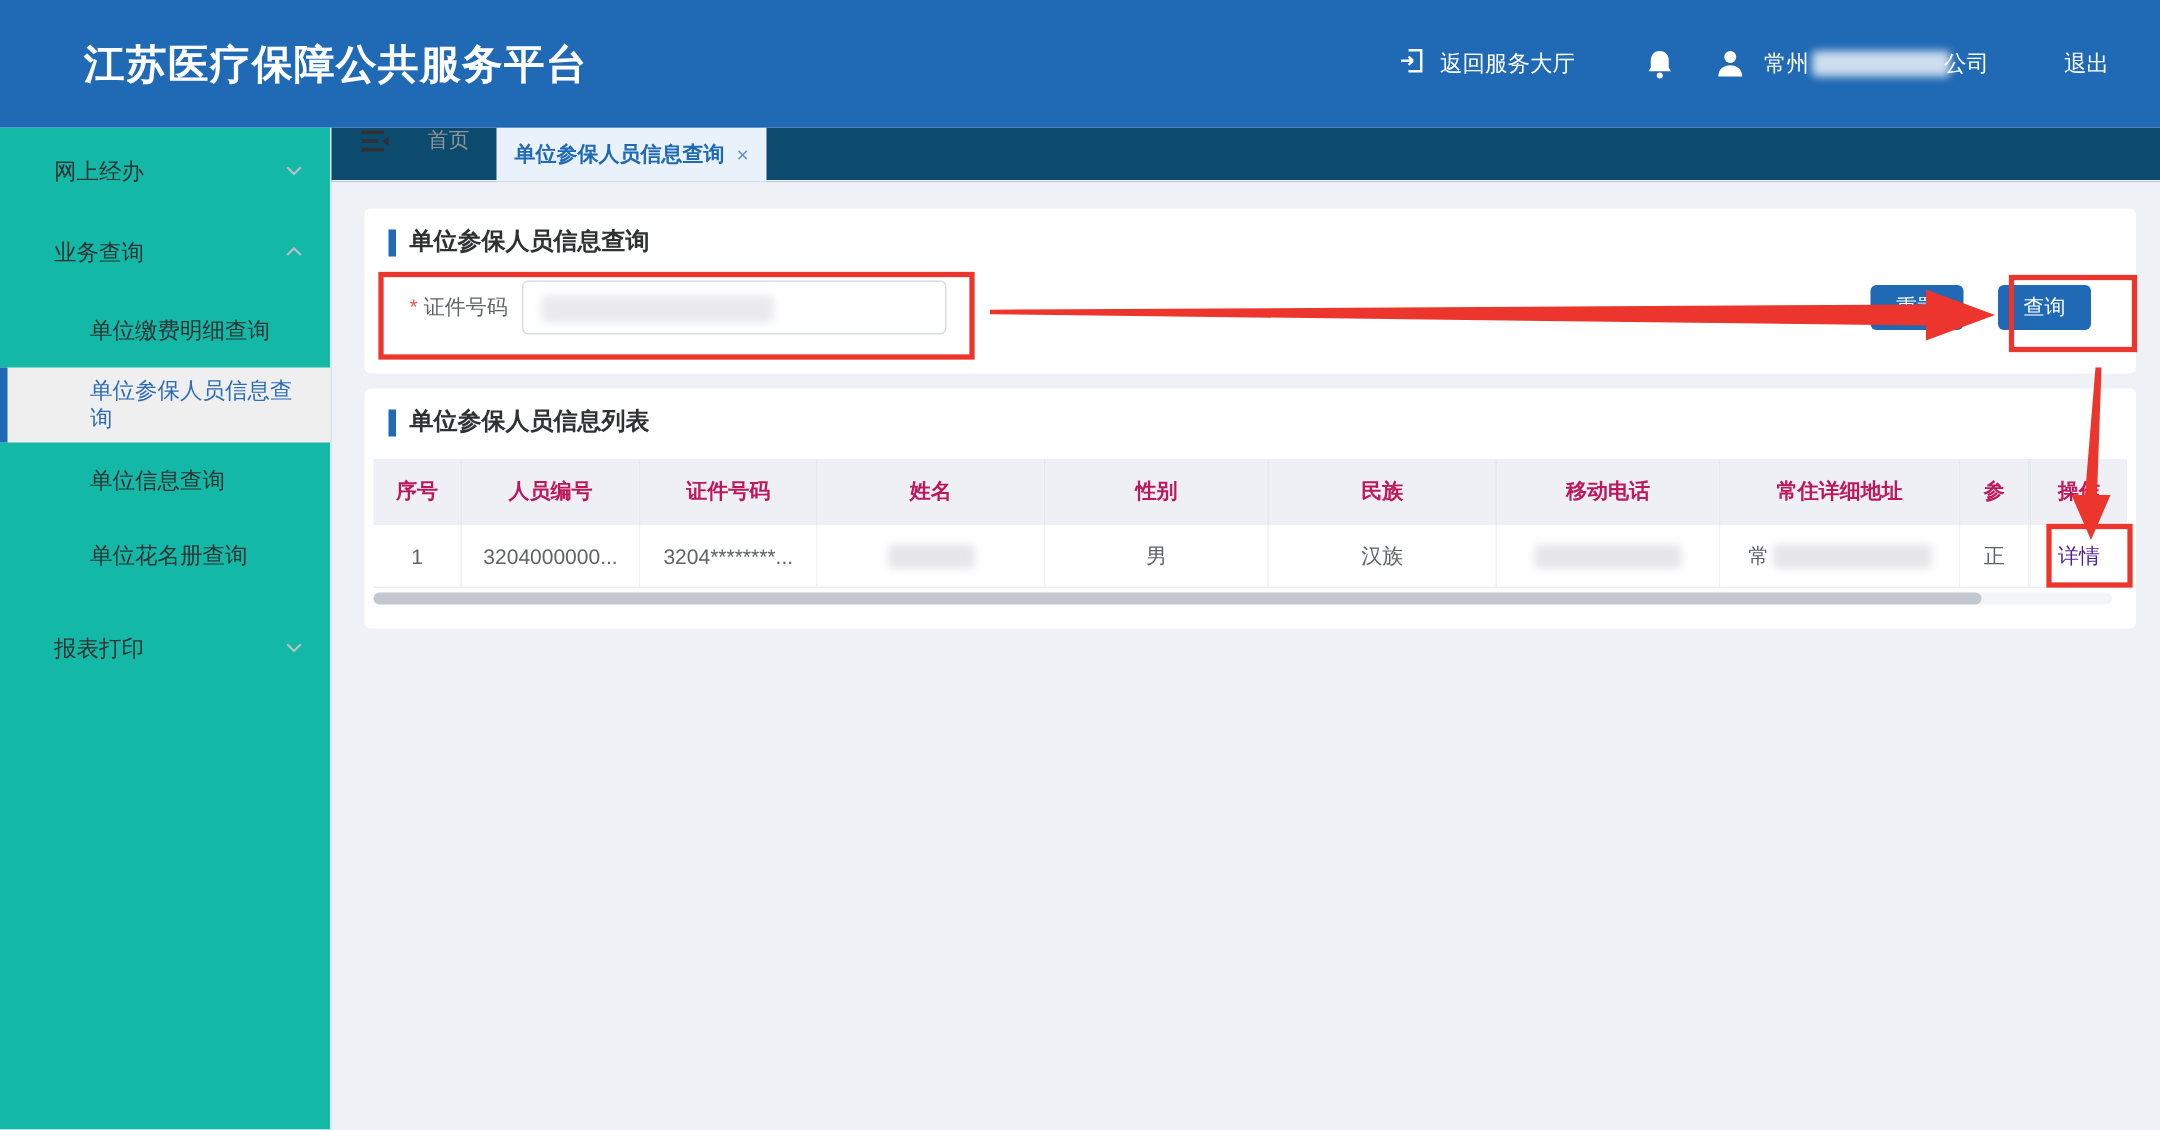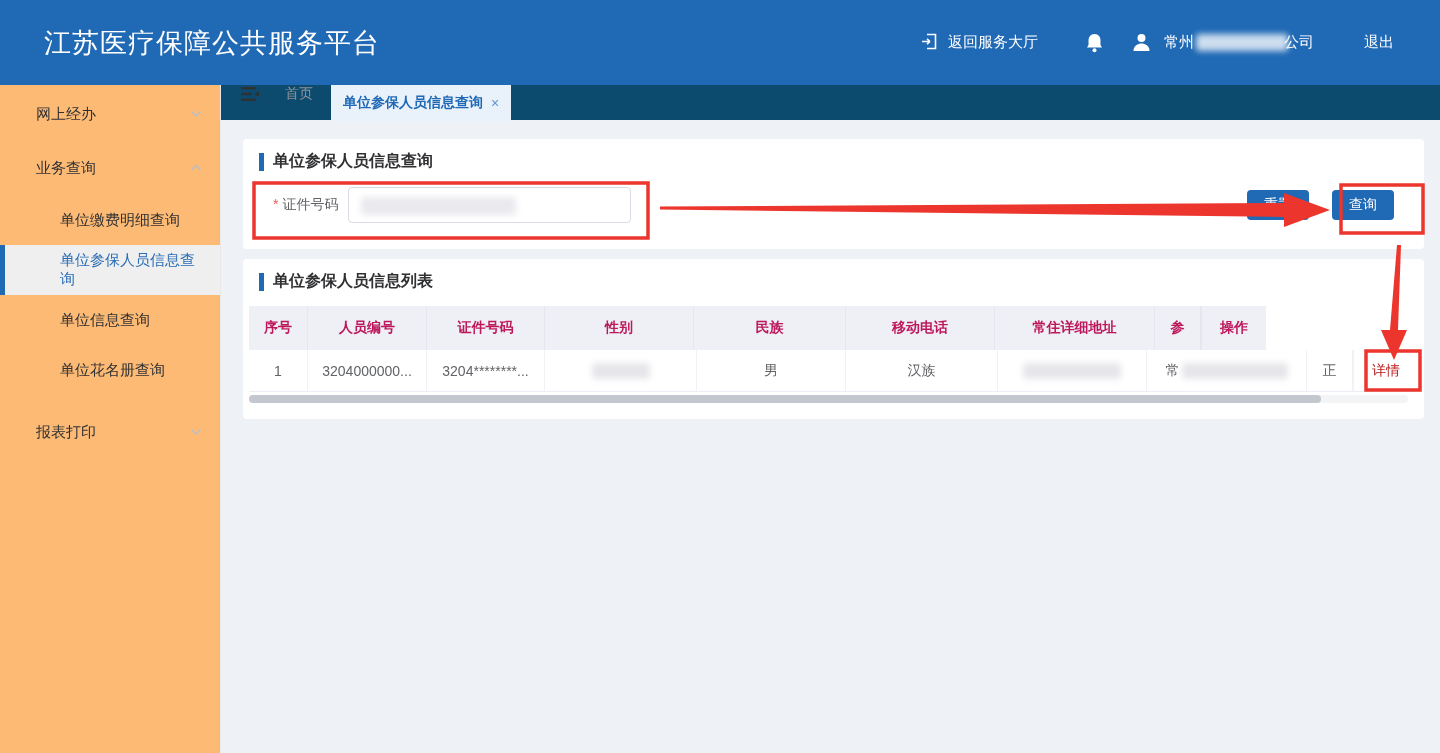--- a/index.html
+++ b/index.html
@@ -1,30 +1,30 @@
 <!DOCTYPE html>
 <html><head>
 <meta charset="utf-8">
 <style>
   * { margin:0; padding:0; box-sizing:border-box; }
   html,body { width:1440px; height:753px; overflow:hidden; font-family:"Liberation Sans",sans-serif; background:#eef1f6; }
 
   
   .hdr { height:85px; background:#1f69b5; display:flex; align-items:center; color:#fff; position:relative; }
-  .hdr-title { margin-left:44px; font-size:27px; font-weight:normal; letter-spacing:1px; }
-  .hdr-right { margin-left:auto; margin-right:46px; display:flex; align-items:center; font-size:15px; }
+  .hdr-title { margin-left:56px; font-size:27px; font-weight:bold; letter-spacing:1px; }
+  .hdr-right { margin-left:auto; margin-right:34px; display:flex; align-items:center; font-size:15px; }
   .ret { display:flex; align-items:center; gap:9px; cursor:pointer; }
   .ic-bell { margin-left:46px; cursor:pointer; display:flex; }
   .ic-user { margin-left:26px; display:flex; }
   .company { margin-left:12px; display:flex; align-items:center; }
   .logout { margin-left:50px; cursor:pointer; }
 
   
   .page-body { display:flex; height:668px; }
-  .sidebar { width:230px; background:#fdba74; border-right:1px solid #e8e8e8; padding-top:2px; }
+  .sidebar { width:230px; background:#14b8a6; border-right:1px solid #e8e8e8; padding-top:2px; }
   .side-item { height:54px; display:flex; align-items:center; padding:0 18px 0 36px; font-size:15px; color:#303133; cursor:pointer; }
   .side-sub  { height:50px; display:flex; align-items:center; padding:0 18px 0 60px; font-size:15px; color:#303133; cursor:pointer; }
   .side-sub.active { background:#efefef; color:#2a6cb5; border-left:5px solid #1f69b5; padding-left:55px; }
   .gap-top { margin-top:10px; }
   .chev { margin-left:auto; display:flex; }
 
   .main { flex:1; display:flex; flex-direction:column; background:#eef1f6; }
   .tabbar { height:36px; background:#0c4a6e; display:flex; padding-left:18px; border-bottom:1px solid #f0f1f3; }
   .burger { display:flex; cursor:pointer; }
   .tab-home { margin-left:24px; color:#909399; font-size:14px; cursor:pointer; }
@@ -49,21 +49,21 @@
 
   .card2 { margin-top:10px; padding:12px 6px 16px 6px; min-height:152px; }
   .card2 .sec-title { padding-left:10px; }
   .tbl { margin-top:14px; width:1169px; font-size:14px; }
   .tr { display:flex; }
   .th { background:#eef0f5; height:44px; display:flex; align-items:center; justify-content:center; font-weight:bold; color:#be185d; border-right:1px solid #e3e7ee; overflow:hidden; white-space:nowrap; }
   .td { background:#fff; height:42px; display:flex; align-items:center; justify-content:center; color:#606266; border-right:1px solid #f0f2f6; border-bottom:1px solid #ebeef5; overflow:hidden; white-space:nowrap; }
   .c0{width:59px;} .c1{width:119px;} .c2{width:118px;} .c3{width:152px;} .c4{width:149px;}
   .c5{width:152px;} .c6{width:149px;} .c7{width:160px;} .c8{width:46px;} .c9{width:65px; border-right:none; border-left:1px solid #e3e7ee;}
   .td.c9 { border-left:1px solid #f0f2f6; }
-  .detail-link { color:#b91c1c; cursor:pointer; }
+  .detail-link { color:#4c1d95; cursor:pointer; }
   .hscroll { margin-top:3px; width:1159px; height:8px; background:#f3f4f6; border-radius:4px; position:relative; }
   .hthumb { position:absolute; left:0; top:0; width:1072px; height:8px; background:#c3c7ce; border-radius:4px; cursor:grab; }
 
   
   .anno { position:absolute; left:0; top:0; width:1440px; height:753px; pointer-events:none; z-index:60; }
 </style>
 </head>
 <body>
 
 <div class="hdr">
@@ -182,20 +182,21 @@
       <div class="card card2">
         <div class="sec-title">
           <span class="sec-bar"></span>
           <span class="sec-txt">单位参保人员信息列表</span>
         </div>
         <div class="tbl">
           <div class="tr">
             <div class="th c0">序号</div>
             <div class="th c1">人员编号</div>
             <div class="th c2">证件号码</div>
+            <div class="th c3">姓名</div>
             <div class="th c4">性别</div>
             <div class="th c5">民族</div>
             <div class="th c6">移动电话</div>
             <div class="th c7">常住详细地址</div>
             <div class="th c8">参</div>
             <div class="th c9">操作</div>
           </div>
           <div class="tr">
             <div class="td c0">1</div>
             <div class="td c1">3204000000...</div>

